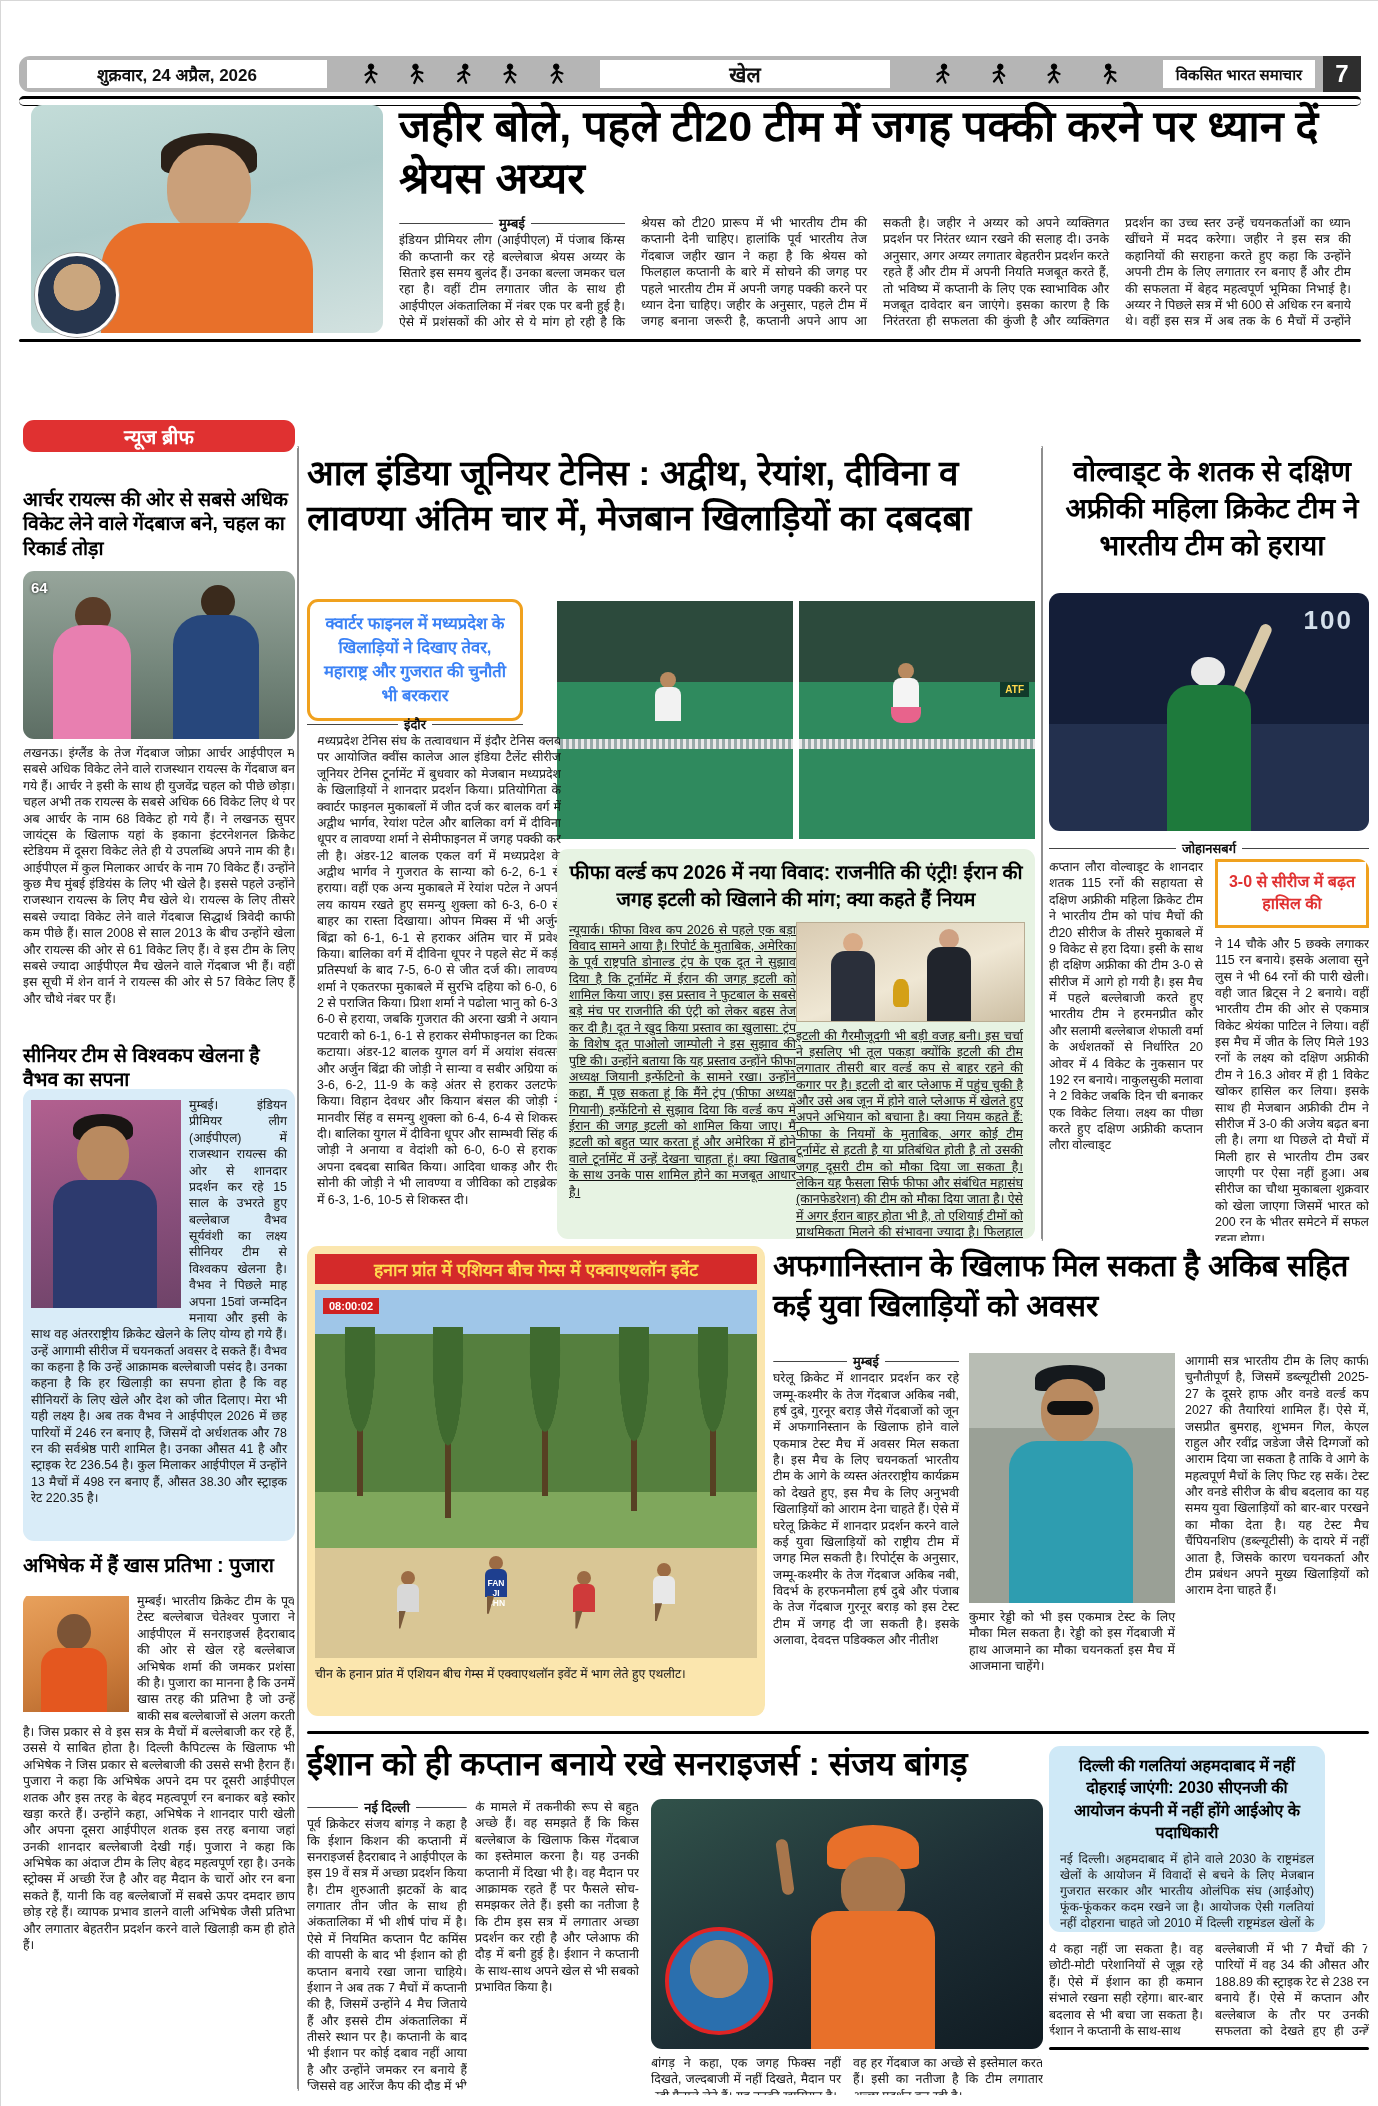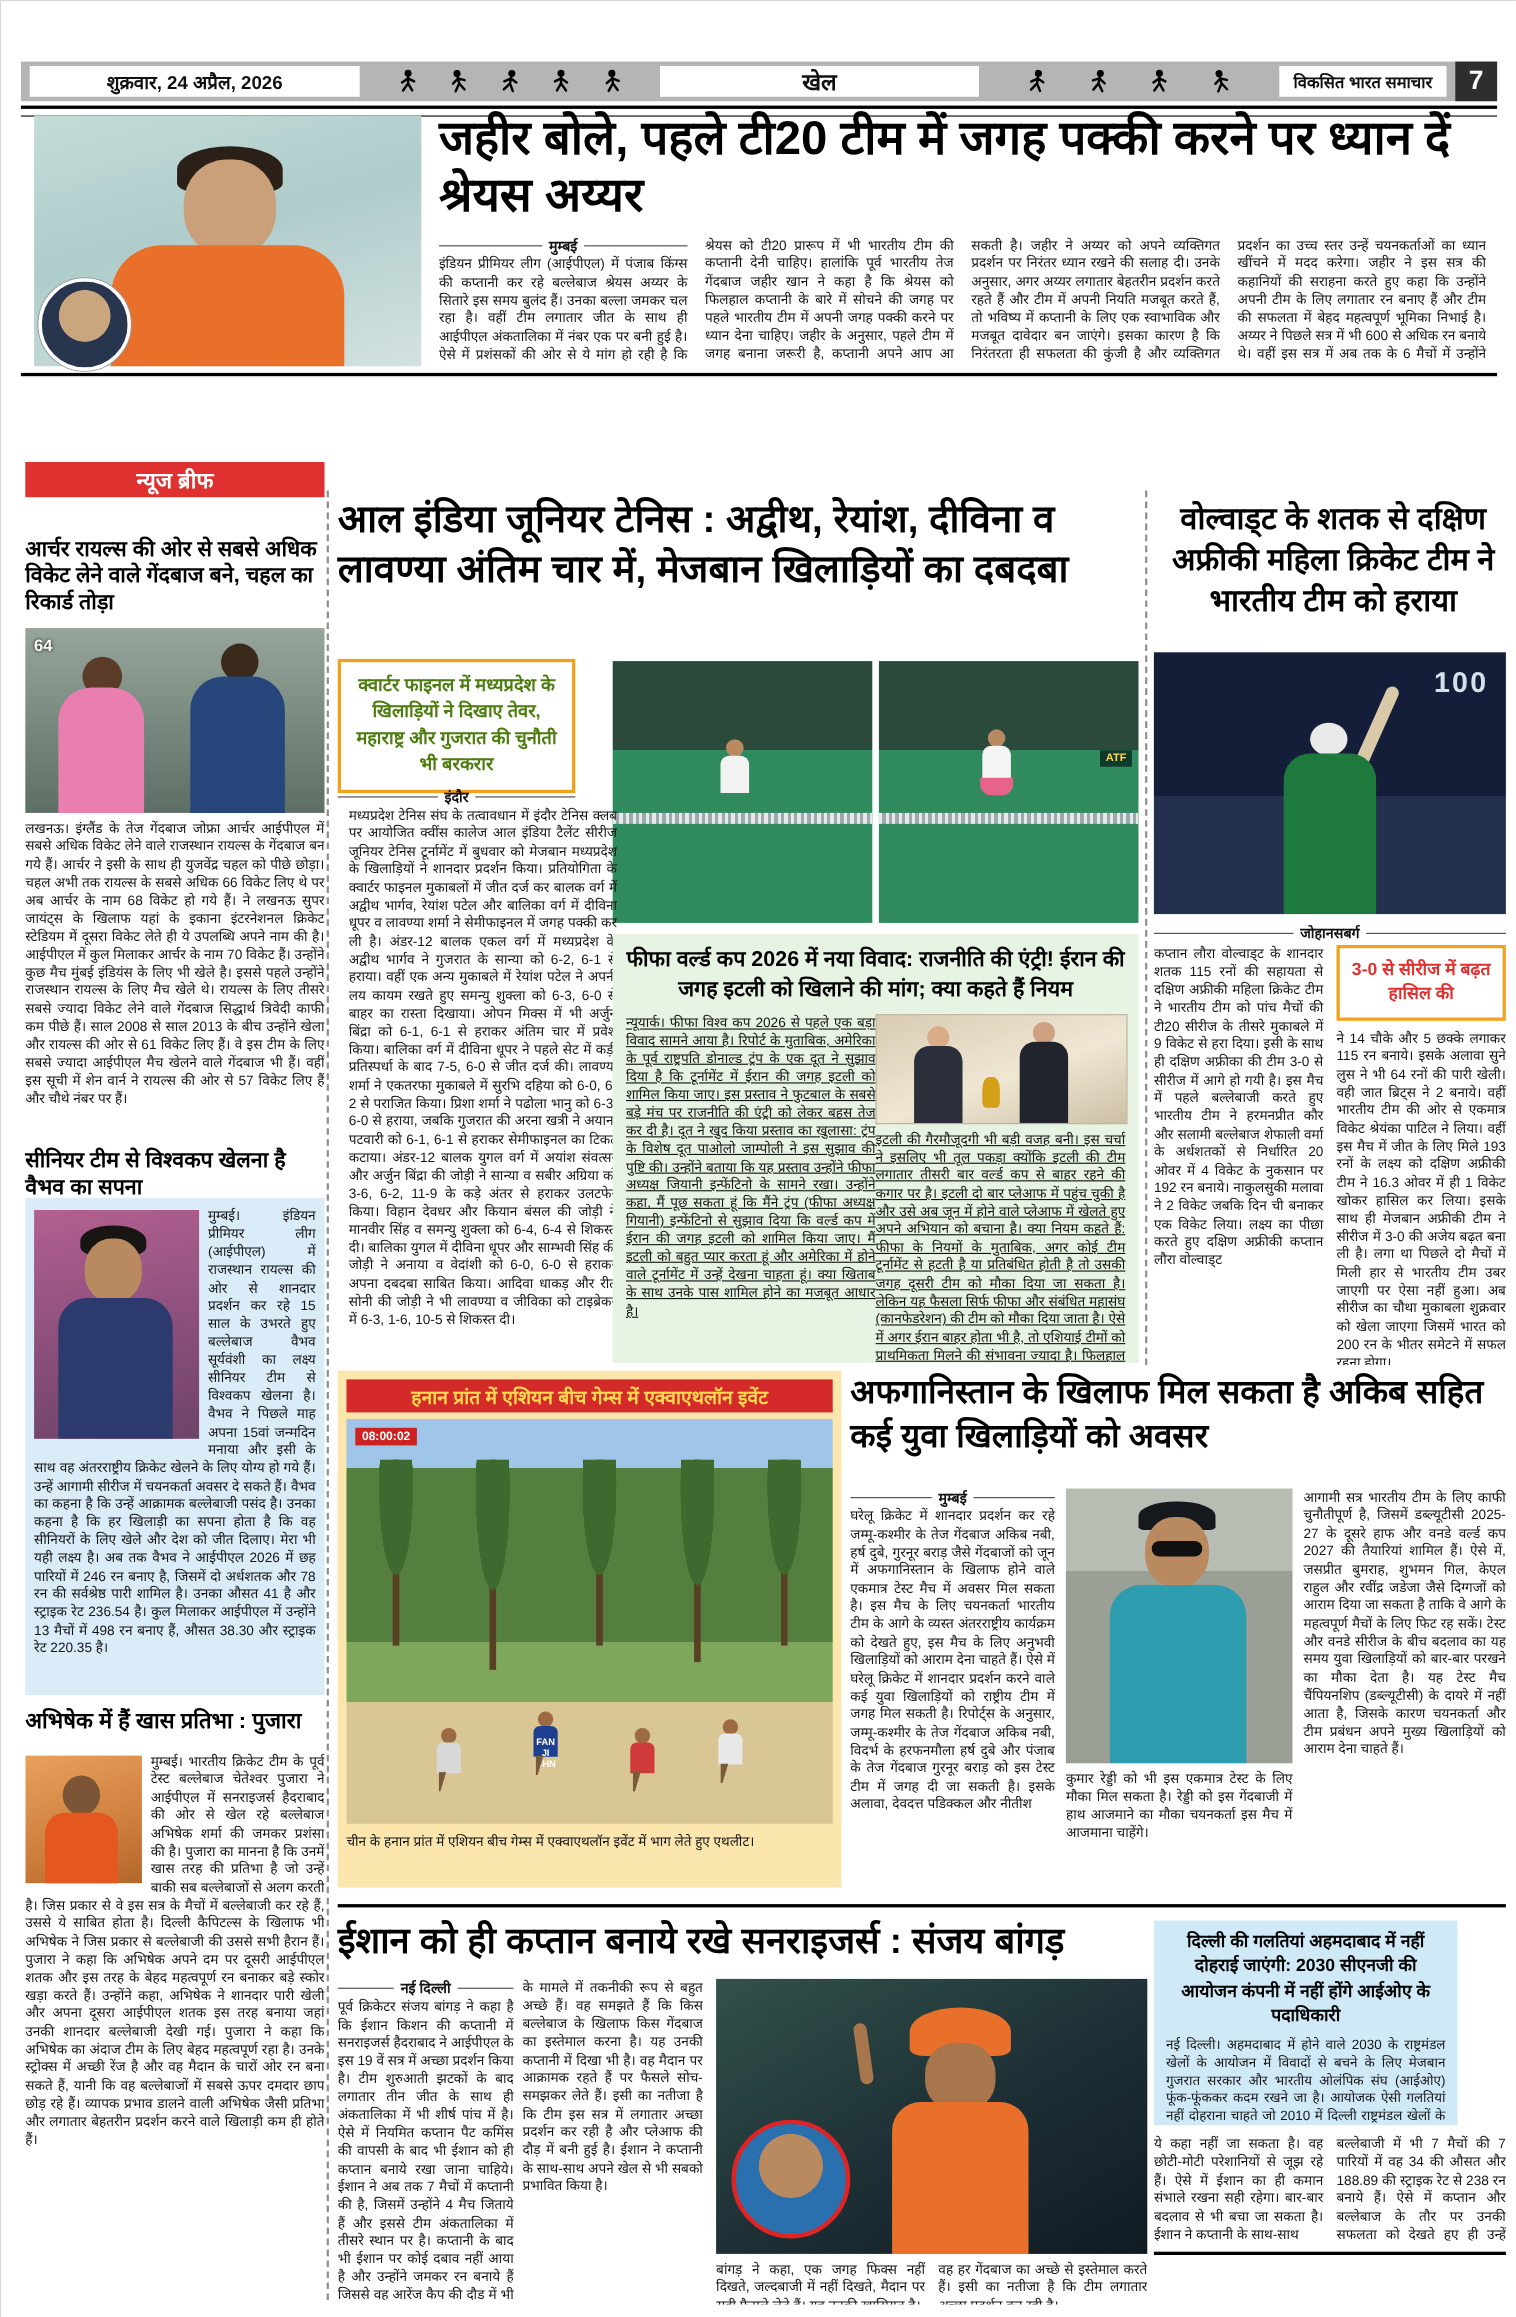--- a/index.html
+++ b/index.html
@@ -1,18 +1,18 @@
 <!DOCTYPE html>
 <html lang="hi"><head>
 <meta charset="utf-8">
 <style>
   html,body{margin:0;padding:0;background:#efefef;}
   #page{position:relative;width:1378px;height:2106px;background:#ffffff;margin:0 auto;
         font-family:"Liberation Sans","DejaVu Sans",sans-serif;color:#111;overflow:hidden;border:1px solid #d7d7d7;}
-  .abs{position:absolute;}
+  .abs{position:absolute;border-radius:11px;}
   
   .masthead{left:18px;top:55px;width:1342px;height:36px;background:#b5b5b5;display:flex;align-items:center;gap:8px;padding:0;}
   .mh-box{background:#fff;height:28px;display:flex;align-items:center;justify-content:center;font-weight:bold;}
   .mh-date{width:300px;margin-left:8px;font-size:17px;}
   .mh-section{width:290px;font-size:21px;}
   .mh-brand{width:152px;font-size:15px;}
   .mh-page{width:38px;height:36px;background:#2e2e2e;color:#fff;display:flex;align-items:center;justify-content:center;font-size:24px;font-weight:bold;}
   .icon-row{flex:1;display:flex;align-items:center;justify-content:space-evenly;height:100%;}
   .figicon{width:22px;height:26px;fill:#000;stroke:#000;}
   .double-rule{left:18px;top:95px;width:1342px;height:6px;border-top:3px solid #000;border-bottom:1.5px solid #000;}
@@ -49,21 +49,21 @@
   .nb-photo2 .hb{position:absolute;left:46px;top:26px;width:52px;height:58px;background:#b98a60;border-radius:46%;}
   .nb-photo2 .hh{position:absolute;left:42px;top:14px;width:60px;height:28px;background:#191513;border-radius:50% 50% 30% 30%;}
   .nb-photo2 .jb{position:absolute;left:22px;top:80px;width:104px;height:128px;background:#2d3a6e;border-radius:26px 26px 0 0;}
   .nb-h3{left:22px;top:1552px;width:272px;font-size:20px;line-height:1.25;}
   .nb-body3{left:22px;top:1592px;width:272px;height:498px;overflow:hidden;}
   .nb-photo3{float:left;width:106px;height:116px;margin:3px 8px 3px 0;background:linear-gradient(160deg,#e8a15c 0%,#cf7f3d 60%,#b2662c 100%);position:relative;}
   .nb-photo3 .hd{position:absolute;left:34px;top:18px;width:34px;height:36px;border-radius:50%;background:#7c5436;}
   .nb-photo3 .bd{position:absolute;left:18px;top:52px;width:66px;height:64px;background:#e4571f;border-radius:18px 18px 0 0;}
   
   .tn-headline{left:306px;top:450px;width:730px;font-size:35px;line-height:1.28;}
-  .tn-box{left:306px;top:598px;width:216px;border:3.5px solid #f0a11e;padding:10px 8px;color:#4d7c0f;font-weight:bold;font-size:16.5px;text-align:center;line-height:1.45;background:#fff;box-sizing:border-box;}
+  .tn-box{left:306px;top:598px;width:216px;border:3.5px solid #f0a11e;padding:10px 8px;color:#3b82f6;font-weight:bold;font-size:16.5px;text-align:center;line-height:1.45;background:#fff;box-sizing:border-box;}
   .tn-photos{left:556px;top:600px;width:478px;height:238px;display:flex;gap:6px;}
   .tn-photo{flex:1;position:relative;background:linear-gradient(180deg,#2c4a3c 0 34%,#2f8a5e 34% 100%);overflow:hidden;}
   .tn-photo .net{position:absolute;left:0;right:0;top:58%;height:10px;background:repeating-linear-gradient(90deg,#e8e8e8 0 3px,#9aa 3px 6px);}
   .tn-player{position:absolute;width:34px;height:64px;}
   .tn-player .hd{position:absolute;left:9px;top:0;width:16px;height:16px;border-radius:50%;background:#b98a60;}
   .tn-player .bd{position:absolute;left:4px;top:15px;width:26px;height:34px;background:#f2f2f2;border-radius:8px 8px 0 0;}
   .tn-player.girl .bd{background:#f4f4f4;}
   .tn-player .sk{position:absolute;left:2px;top:44px;width:30px;height:16px;background:#e8638c;border-radius:0 0 10px 10px;}
   .atf-sign{position:absolute;right:6px;top:34%;background:#103a2a;color:#ffd84d;font-size:10px;font-weight:bold;padding:2px 5px;}
   .tn-dateline{left:306px;top:714px;width:216px;}

